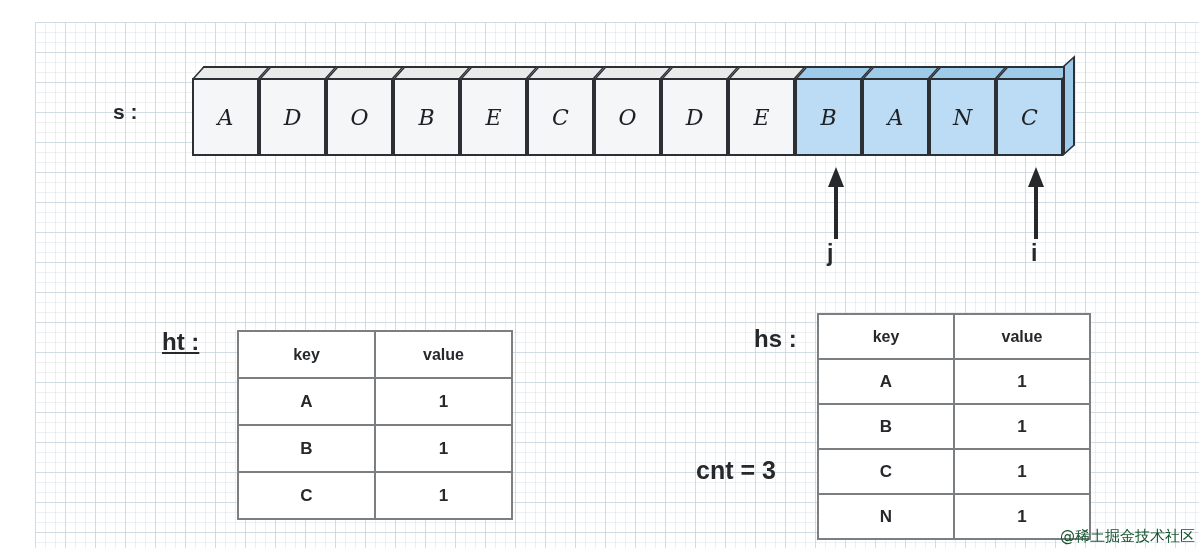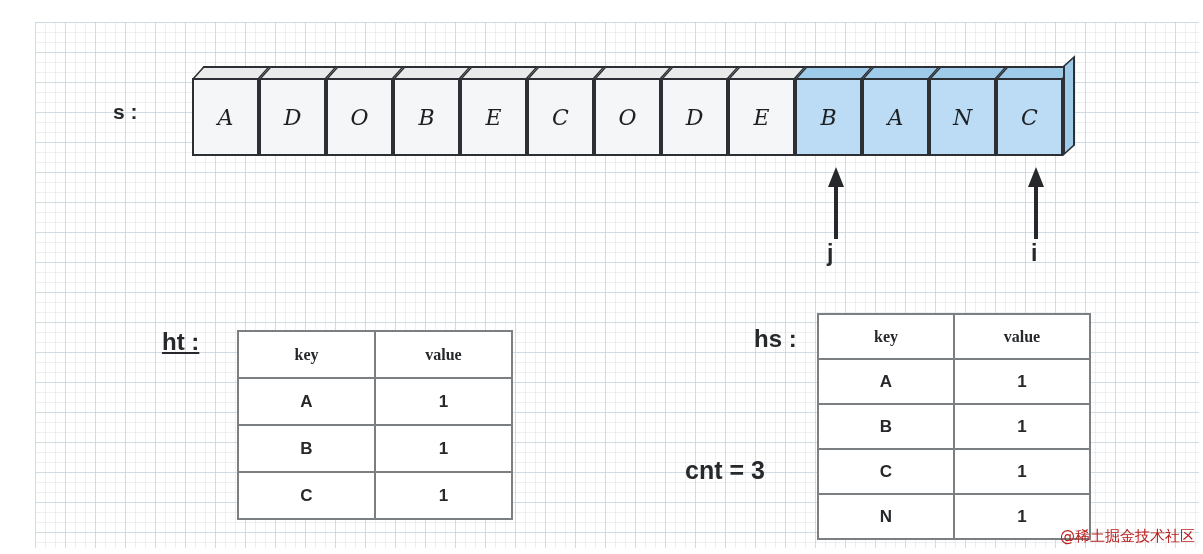--- a/index.html
+++ b/index.html
@@ -138,39 +138,38 @@
   }
   .kvtable td {
     border: 2.4px solid #7c7f82;
     text-align: center;
     font-weight: bold;
     color: #26282b;
     background: #ffffff;
   }
   .kvtable .hdr td {
     font-size: 16px;
-    font-family: Liberation Serif, serif;
   }
   .kvtable .row td {
     font-size: 17px;
   }
 
   #ht-table { left: 237px; top: 330px; width: 266px; }
   #ht-table td { width: 133px; height: 43px; }
 
   #hs-table { left: 817px; top: 313px; width: 265px; }
   #hs-table td { width: 132px; height: 41px; }
 
   
   #watermark {
     position: absolute;
     right: 8px;
     bottom: 8px;
     font-size: 15px;
-    color: #b91c1c;
+    color: #14532d;
     font-family: "DejaVu Sans", sans-serif;
     white-space: nowrap;
   }
 </style>
 </head>
 <body>
 
 <div id="canvas">
 
   <div id="grid"></div>
@@ -263,17 +262,17 @@
         <td>C</td>
         <td>1</td>
       </tr>
       <tr class="row">
         <td>N</td>
         <td>1</td>
       </tr>
     </tbody>
   </table>
 
-  <div class="lbl" style="left:685px; top:456px; font-size:25px;">cnt = 3</div>
+  <div class="lbl" style="left:685px; top:456px; font-size:25px;padding-left:11px;">cnt = 3</div>
 
   <div id="watermark">@稀土掘金技术社区</div>
 
 </div>
 
 </body></html>

